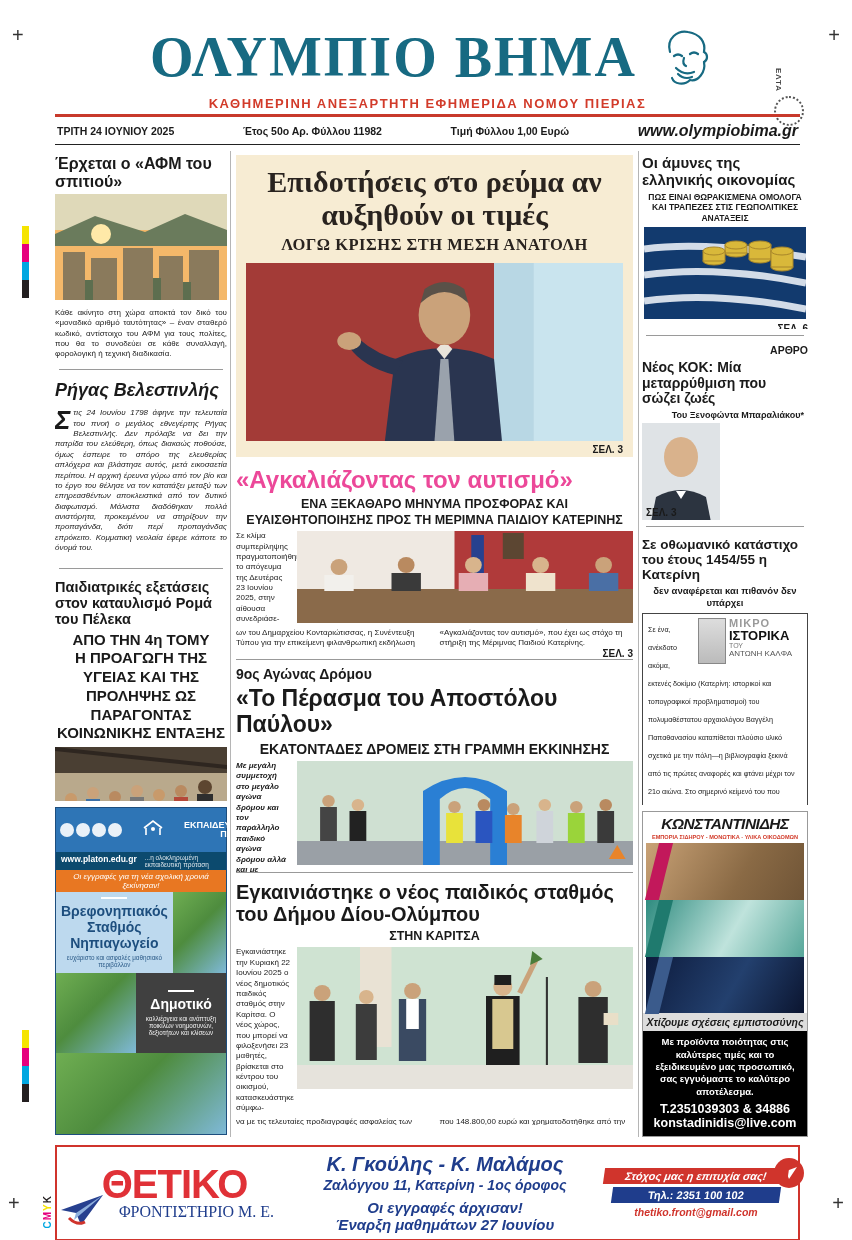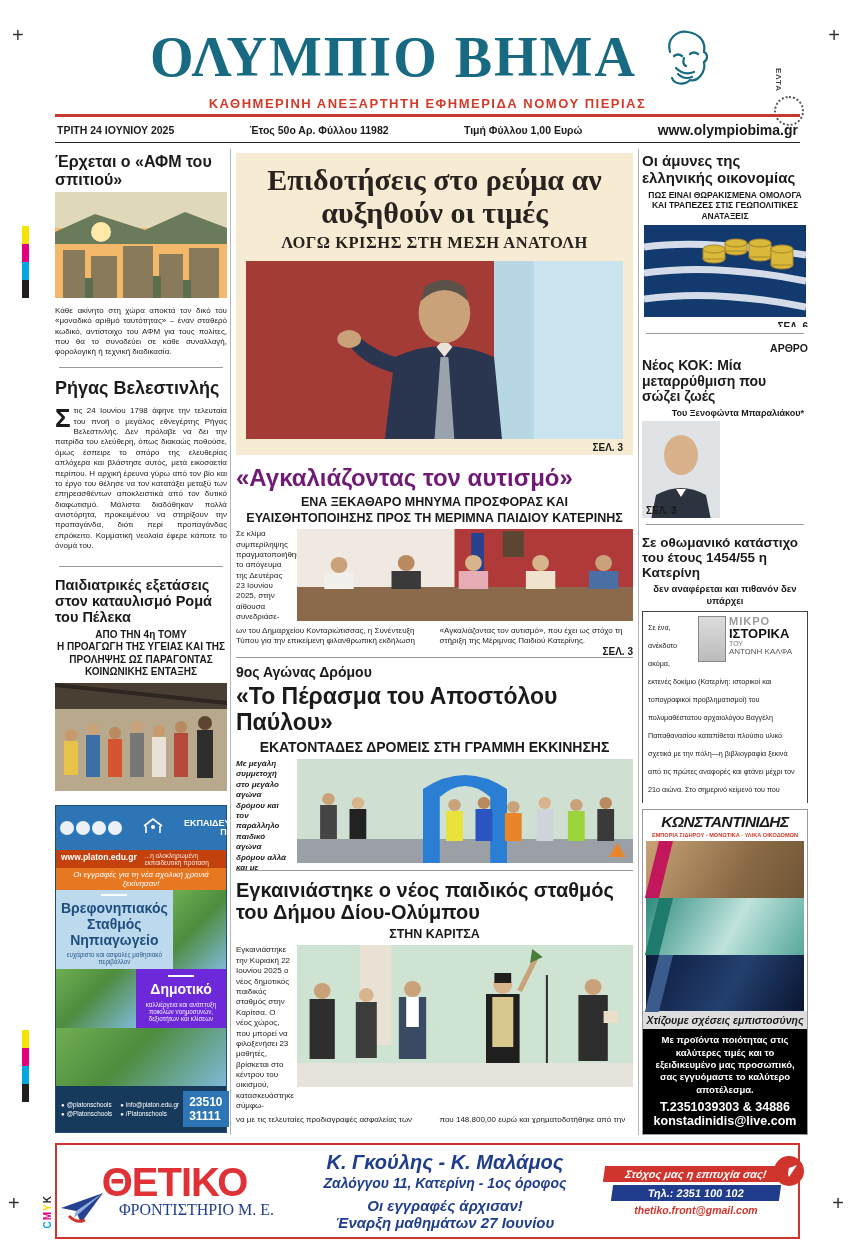--- a/index.html
+++ b/index.html
@@ -19,21 +19,21 @@
 
   
   .masthead{position:relative;}
   .mast-row{display:flex;align-items:flex-end;justify-content:center;gap:10px;}
   .mast-title{font-family:"Liberation Serif",serif;font-weight:bold;color:#176a82;
               font-size:56px;line-height:1;letter-spacing:2px;margin:7px;}
   .mast-sub{text-align:center;color:#d23b2a;font-weight:bold;font-size:13px;letter-spacing:1.5px;margin-top:4px;}
   .red-rule{height:3px;background:#c8392b;margin-top:3px;}
   .dateline{display:flex;align-items:center;justify-content:space-between;
             border-bottom:1.5px solid #222;padding:5px 2px 4px;font-size:10.5px;font-weight:bold;}
-  .dateline .site{font-size:14px;}
+  .dateline .site{font-size:16px;font-style:italic;}
 
   
   .grid{display:flex;margin-top:6px;}
   .col-left{width:172px;flex:none;}
   .col-center{width:397px;flex:none;border-left:1px solid #b5b5b5;border-right:1px solid #b5b5b5;
               padding:0 5px;margin:0 3px;}
   .col-right{width:166px;flex:none;}
   section{overflow:hidden;position:relative;}
   .divider{border-top:1px solid #9a9a9a;margin:6px 4px;}
 
@@ -42,31 +42,31 @@
   .body-text{font-size:8px;line-height:1.3;text-align:justify;}
   .page-ref{font-weight:bold;font-size:10px;text-align:right;}
   .photo{position:relative;overflow:hidden;}
 
   
   .afm-title{font-size:16px;}
   .afm-photo{height:106px;margin:3px 0 5px;}
   .rigas-title{font-size:18px;}
   .dropcap{float:left;font-size:26px;font-weight:bold;line-height:.8;margin:2px 3px 0 0;}
   .roma-title{font-size:14.5px;}
-  .roma-sub{font-size:10px;}
+  .roma-sub{font-size:15px;}
   .roma-photo{height:108px;margin:4px 0 5px;}
 
   
   .mainbox{background:#f7ecd3;padding:8px 10px 6px;margin-top:4px;}
   .main-title{font-family:"Liberation Serif",serif;font-weight:bold;font-size:30px;
               text-align:center;line-height:1.1;color:#29231f;margin:2px 0 4px;}
   .main-sub{font-family:"Liberation Serif",serif;font-weight:bold;font-size:16.5px;
             text-align:center;color:#29231f;letter-spacing:.5px;}
   .main-photo{height:178px;margin-top:8px;}
-  .autism-title{font-size:24px;color:#701a75;}
+  .autism-title{font-size:24px;color:#ec4899;}
   .autism-sub{font-size:12.5px;}
   .split{display:flex;gap:5px;margin-top:3px;}
   .sidecol{width:56px;flex:none;font-size:8px;line-height:1.3;}
   .caprow{display:flex;gap:10px;margin-top:3px;}
   .caprow div{flex:1;font-size:8px;line-height:1.3;}
   .race-kicker{font-size:14px;font-weight:bold;text-align:left;margin-top:6px;}
   .race-title{font-size:23px;}
   .race-sub{font-size:14px;}
   .italicb{font-style:italic;font-weight:bold;}
   .kg-title{font-size:20px;}
@@ -94,30 +94,30 @@
   .mikro .t3{color:#777;font-size:7px;line-height:1.2;}
   .mikro .t4{color:#555;font-size:8px;line-height:1.1;}
 
   
   .platon{margin-top:6px;border:1px solid #1d4e7e;background:#2e75b6;height:326px;
           display:flex;flex-direction:column;color:#fff;}
   .pl-head{height:40px;background:#2e75b6;display:flex;align-items:center;gap:20px;padding:2px 4px;}
   .pl-logos{display:flex;gap:2px;}
   .pl-logos span{width:14px;height:14px;border-radius:50%;background:#fff;display:inline-block;opacity:.9;}
   .pl-brand{margin-left:auto;text-align:right;font-size:9px;font-weight:bold;line-height:1.05;}
-  .pl-web{background:#c2410c;font-size:8.5px;font-weight:bold;padding:2px 5px;display:flex;justify-content:flex-start;gap:8px;}
+  .pl-web{background:#0c4a6e;font-size:8.5px;font-weight:bold;padding:2px 5px;display:flex;justify-content:flex-start;gap:8px;}
   .pl-web .tag{font-weight:normal;font-size:6.5px;opacity:.85;}
   .pl-banner{background:#e87722;color:#fff;font-size:8px;font-style:italic;text-align:center;padding:2px 2px;}
   .pl-row{flex:1;display:flex;}
   .pl-cell{flex:1;padding:4px 5px;display:flex;flex-direction:column;justify-content:center;text-align:center;}
   .pl-cell .bar{width:26px;height:2px;background:#fff;margin:0 auto 4px;}
   .pl-cell .t{font-size:14px;font-weight:bold;line-height:1.15;}
   .pl-cell .d{font-size:6.3px;margin-top:3px;opacity:.92;}
   .pl-light{background:#bdd9ee;color:#1d4e7e;}
-  .pl-dark{background:#6d28d9;color:#fff;}
+  .pl-dark{background:#404040;color:#fff;}
   .pl-photo{flex:1;background:linear-gradient(135deg,#6fae52 0%,#4e8c3e 45%,#7fb9d8 100%);}
   .pl-foot{height:42px;background:#16395c;display:flex;align-items:center;padding:2px 5px;gap:4px;}
   .pl-socials{display:grid;grid-template-columns:auto auto;gap:2px 8px;font-size:6.3px;}
   .pl-socials span::before{content:"●";margin-right:2px;font-size:6px;}
   .pl-phone{margin-left:auto;background:#2e75b6;font-size:12px;font-weight:bold;padding:4px 6px;}
 
   
   .kon{margin-top:6px;border:1px solid #999;height:324px;display:flex;flex-direction:column;}
   .kon-brand{font-family:"Liberation Sans",sans-serif;font-weight:900;font-style:italic;
              font-size:15.5px;text-align:center;letter-spacing:-.5px;margin-top:3px;}
@@ -238,21 +238,21 @@
                   <rect x="98" y="84" width="8" height="22"></rect>
                   <rect x="128" y="88" width="8" height="18"></rect>
                 </g>
             </svg>
           </div>
           <p class="body-text">Κάθε ακίνητο στη χώρα αποκτά τον δικό του «μοναδικό αριθμό ταυτότητας» – έναν σταθερό κωδικό, αντίστοιχο του ΑΦΜ για τους πολίτες, που θα το συνοδεύει σε κάθε συναλλαγή, φορολογική ή τεχνική διαδικασία.</p>
 
         </section>
         <div class="divider"></div>
 
-        <section style="height:186px;">
+        <section style="height:186px;font-style:italic;">
           <h2 class="art-title rigas-title">Ρήγας Βελεστινλής</h2>
           <p class="body-text">
             <span class="dropcap">Σ</span>
             <span>τις 24 Ιουνίου 1798 άφηνε την τελευταία</span>
             <span>του πνοή ο μεγάλος εθνεγέρτης Ρήγας Βελεστινλής. Δεν πρόλαβε να δει την πατρίδα του ελεύθερη, όπως διακαώς ποθούσε, όμως έσπειρε το σπόρο της ελευθερίας απλόχερα και βλάστησε αυτός, μετά εικοσαετία περίπου. Η αρχική έρευνα γύρω από τον βίο και το έργο του θέλησε να τον κατατάξει μεταξύ των επηρεασθέντων αποκλειστικά από τον δυτικό διαφωτισμό. Μάλιστα διαδόθηκαν πολλά ανιστόρητα, προκειμένου να στηρίξουν την προπαγάνδα, διότι περί προπαγάνδας επρόκειτο. Κομματική νεολαία έφερε κάποτε το όνομά του.</span>
           </p>
           <div class="page-ref">ΣΕΛ. 6</div>
         </section>
         <div class="divider"></div>
 
@@ -319,29 +319,20 @@
           <div class="pl-row">
             <div class="pl-photo"></div>
             <div class="pl-cell pl-dark">
               <div class="bar"></div>
               <div class="t">Δημοτικό</div>
               <div class="d">καλλιέργεια και ανάπτυξη ποικίλων νοημοσυνών, δεξιοτήτων και κλίσεων</div>
             </div>
           </div>
           <div class="pl-row">
             <div class="pl-photo"></div>
-          </div>
-          <div class="pl-foot">
-            <div class="pl-socials">
-              <span>@platonschools</span>
-              <span>info@platon.edu.gr</span>
-              <span>@Platonschools</span>
-              <span>/Platonschools</span>
-            </div>
-            <div class="pl-phone">23510 31111</div>
           </div>
         </div>
       </div>
 
       <div class="col-center">
 
         <section class="mainbox" style="height:288px;">
           <h2 class="main-title">Επιδοτήσεις στο ρεύμα αν αυξηθούν οι τιμές</h2>
           <div class="main-sub">ΛΟΓΩ ΚΡΙΣΗΣ ΣΤΗ ΜΕΣΗ ΑΝΑΤΟΛΗ</div>
           <div class="photo main-photo">

